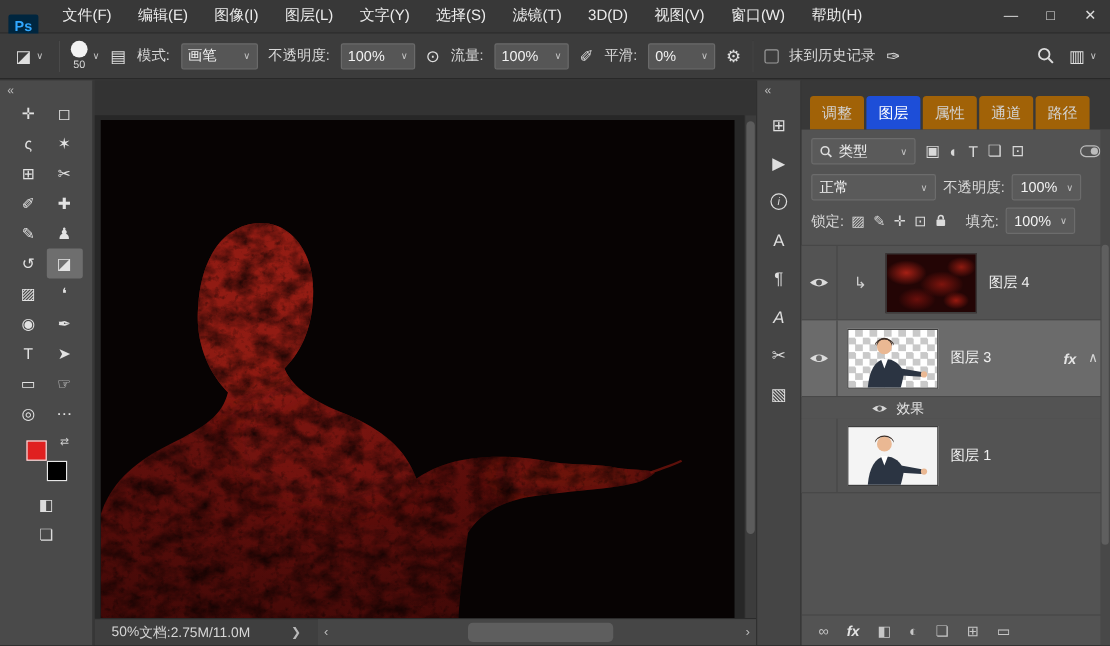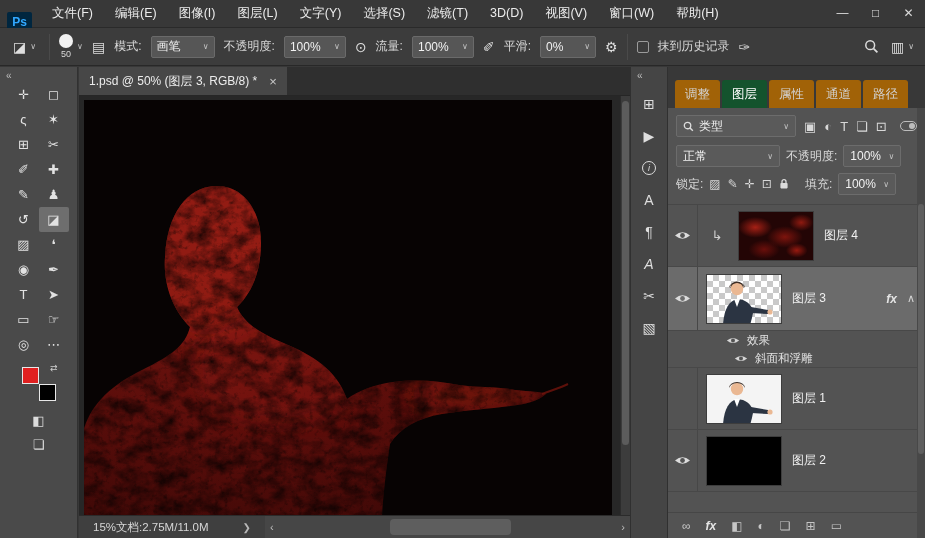--- a/index.html
+++ b/index.html
@@ -82,21 +82,21 @@
                 justify-content:center; color:#dedede; font-size:14px; }
   .circle-i { width:14px; height:14px; border:1px solid #dedede; border-radius:50%; font-size:9px;
               font-style:italic; display:flex; align-items:center; justify-content:center; }
   .italic { font-style:italic; }
 
   
   .right-dock { position:absolute; left:668px; top:67px; right:0; bottom:0; background:#383838; }
   .panel-tabs { position:absolute; top:13px; left:0; right:0; height:28px; display:flex; gap:2px; padding-left:7px; }
   .ptab { padding:0 10px; line-height:28px; background:#a16207; color:#d2d2d2; font-size:12.5px;
           border-radius:3px 3px 0 0; }
-  .ptab.active { background:#14532d; color:#ffffff; }
+  .ptab.active { background:#1d4ed8; color:#ffffff; }
   .panel-body { position:absolute; top:41px; left:0; right:0; bottom:0; background:#535353; }
 
   .filter-row { display:flex; align-items:center; gap:8px; padding:7px 8px 5px; }
   .p-field { height:22px; background:#5a5a5a; border:1px solid #6c6c6c; border-radius:2px;
              display:flex; align-items:center; padding:0 6px; gap:5px; color:#f2f2f2; }
   .kind-icon { color:#d8d8d8; font-size:13px; }
   .filter-toggle { margin-left:auto; width:17px; height:10px; border:1px solid #bdbdbd; border-radius:5px;
                    position:relative; }
   .filter-toggle::after { content:""; position:absolute; right:1px; top:1px; width:6px; height:6px;
                           border-radius:50%; background:#bdbdbd; }
@@ -255,26 +255,20 @@
       <div class="swatch fg" style="background:#e02020"></div>
       <div class="swatch bg" style="background:#000000"></div>
     </div>
     <div class="tb-extra">
       <span>◧</span>
       <span>❏</span>
     </div>
   </aside>
 
   <section class="doc-area">
-    <div class="tabstrip">
-      <div class="doc-tab">
-        <span>1.psd @ 50% (图层 3, RGB/8) *</span>
-        <span class="tab-close">×</span>
-      </div>
-    </div>
 
     <div class="canvas-wrap">
       <div class="canvas">
         <svg width="528" height="415" viewBox="0 0 528 415">
           <defs>
             <clipPath id="sil">
               <path d="M-6 416 L-4 348 C0 310 22 288 58 270 C88 255 101 246 106 227
                        C89 210 79 185 81 157 C83 114 103 88 130 86 C158 84 177 109 177 143
                        C177 169 169 192 153 207 C160 224 179 235 204 245 C235 258 254 274 263 299
                        C274 291 291 284 309 282 C333 279 355 281 375 285 C395 288 413 286 431 290
@@ -309,21 +303,21 @@
           </g>
           <path d="M458 294 C468 290 476 288 484 284" stroke="#7a150e" stroke-width="2" fill="none" opacity="0.75"></path>
         </svg>
       </div>
       <div class="v-scroll">
         <div class="v-thumb"></div>
       </div>
     </div>
 
     <div class="statusbar">
-      <span class="sb-zoom">15%</span>
+      <span class="sb-zoom">50%</span>
       <span class="sb-doc">文档:2.75M/11.0M</span>
       <span class="sb-arrow">❯</span>
       <div class="h-scroll">
         <span class="h-arrow">‹</span>
         <div class="h-track">
           <div class="h-thumb"></div>
         </div>
         <span class="h-arrow">›</span>
       </div>
     </div>
@@ -348,21 +342,21 @@
       <span class="ptab">调整</span>
       <span class="ptab active">图层</span>
       <span class="ptab">属性</span>
       <span class="ptab">通道</span>
       <span class="ptab">路径</span>
     </div>
 
     <div class="panel-body">
 
       <div class="filter-row">
-        <div class="p-field" style="width:120px">
+        <div class="p-field" style="width:87px">
           <svg class="mini-svg" width="11" height="11" viewBox="0 0 15 15">
             <circle cx="6.2" cy="6.2" r="4.4" fill="none" stroke="#dcdcdc" stroke-width="1.8"></circle>
             <line x1="9.6" y1="9.6" x2="13.4" y2="13.4" stroke="#dcdcdc" stroke-width="2"></line>
           </svg>
           <span>类型</span>
           <span class="ob-caret" style="margin-left:auto">∨</span>
         </div>
         <span class="kind-icon">▣</span>
         <span class="kind-icon">◐</span>
         <span class="kind-icon">T</span>
@@ -443,55 +437,36 @@
 
         <div class="effect-row header">
           <span class="eye-small">
             <svg class="eye-svg" width="14" height="9" viewBox="0 0 17 11">
               <path d="M1 5.5 Q8.5 -0.8 16 5.5 Q8.5 11.8 1 5.5 Z" fill="#d6d6d6"></path>
               <circle cx="8.5" cy="5.5" r="2.4" fill="#535353"></circle>
             </svg>
           </span>
           <span>效果</span>
         </div>
-        <div class="effect-row item">
-          <span class="eye-small">
-            <svg class="eye-svg" width="14" height="9" viewBox="0 0 17 11">
-              <path d="M1 5.5 Q8.5 -0.8 16 5.5 Q8.5 11.8 1 5.5 Z" fill="#d6d6d6"></path>
-              <circle cx="8.5" cy="5.5" r="2.4" fill="#535353"></circle>
-            </svg>
-          </span>
-          <span>斜面和浮雕</span>
-        </div>
 
         <div class="layer-row">
           <div class="vis-cell"></div>
           <div class="thumb thumb-white">
             <svg width="76" height="50" viewBox="0 0 76 50">
               <circle cx="30" cy="14" r="6.2" fill="#eab893"></circle>
               <path d="M22 13 a8 6 0 0 1 16 0 l-2 -3 q-6 -4 -12 0 Z" fill="#3c2d25"></path>
               <path d="M16 50 C17 34 22 26 30 24 L36 25 C43 28 46 33 46 38 C45 43 44 47 43 50 Z" fill="#2b3442"></path>
               <path d="M27 24 L30 32 L33 24 Z" fill="#ffffff"></path>
               <path d="M44 32 L61 35 L61 39 L44 38 Z" fill="#2b3442"></path>
               <circle cx="63" cy="37" r="2.6" fill="#eab893"></circle>
             </svg>
           </div>
           <span class="layer-name">图层 1</span>
         </div>
 
-        <div class="layer-row">
-          <div class="vis-cell">
-            <svg class="eye-svg" width="17" height="11" viewBox="0 0 17 11">
-              <path d="M1 5.5 Q8.5 -0.8 16 5.5 Q8.5 11.8 1 5.5 Z" fill="#dcdcdc"></path>
-              <circle cx="8.5" cy="5.5" r="2.4" fill="#535353"></circle>
-            </svg>
-          </div>
-          <div class="thumb thumb-black"></div>
-          <span class="layer-name">图层 2</span>
-        </div>
       </div>
 
       <div class="panel-footer">
         <span>∞</span>
         <span class="fx-text">fx</span>
         <span>◧</span>
         <span>◐</span>
         <span>❏</span>
         <span>⊞</span>
         <span>▭</span>

